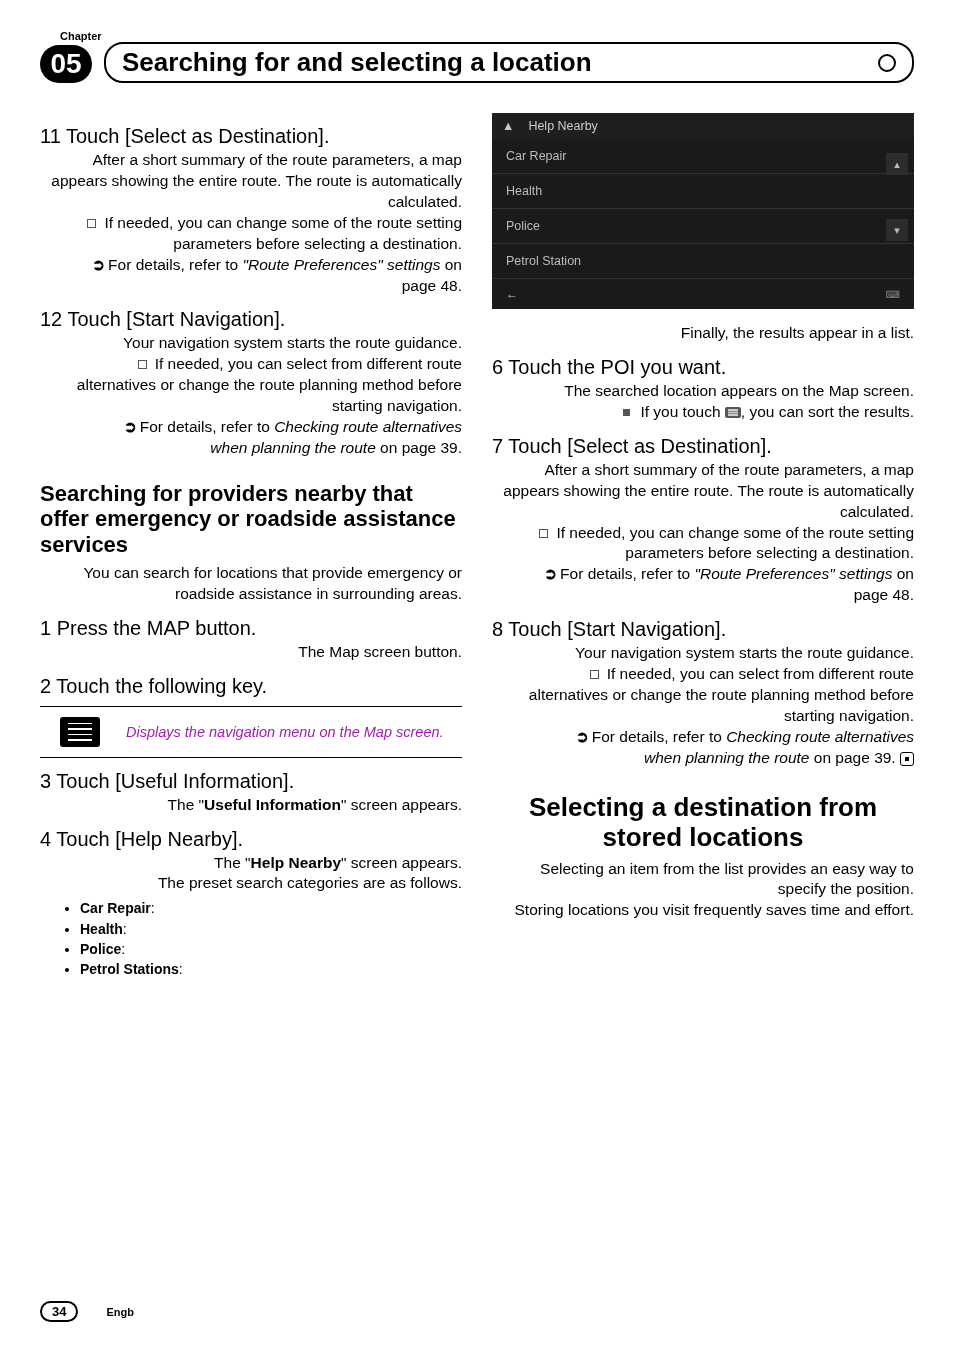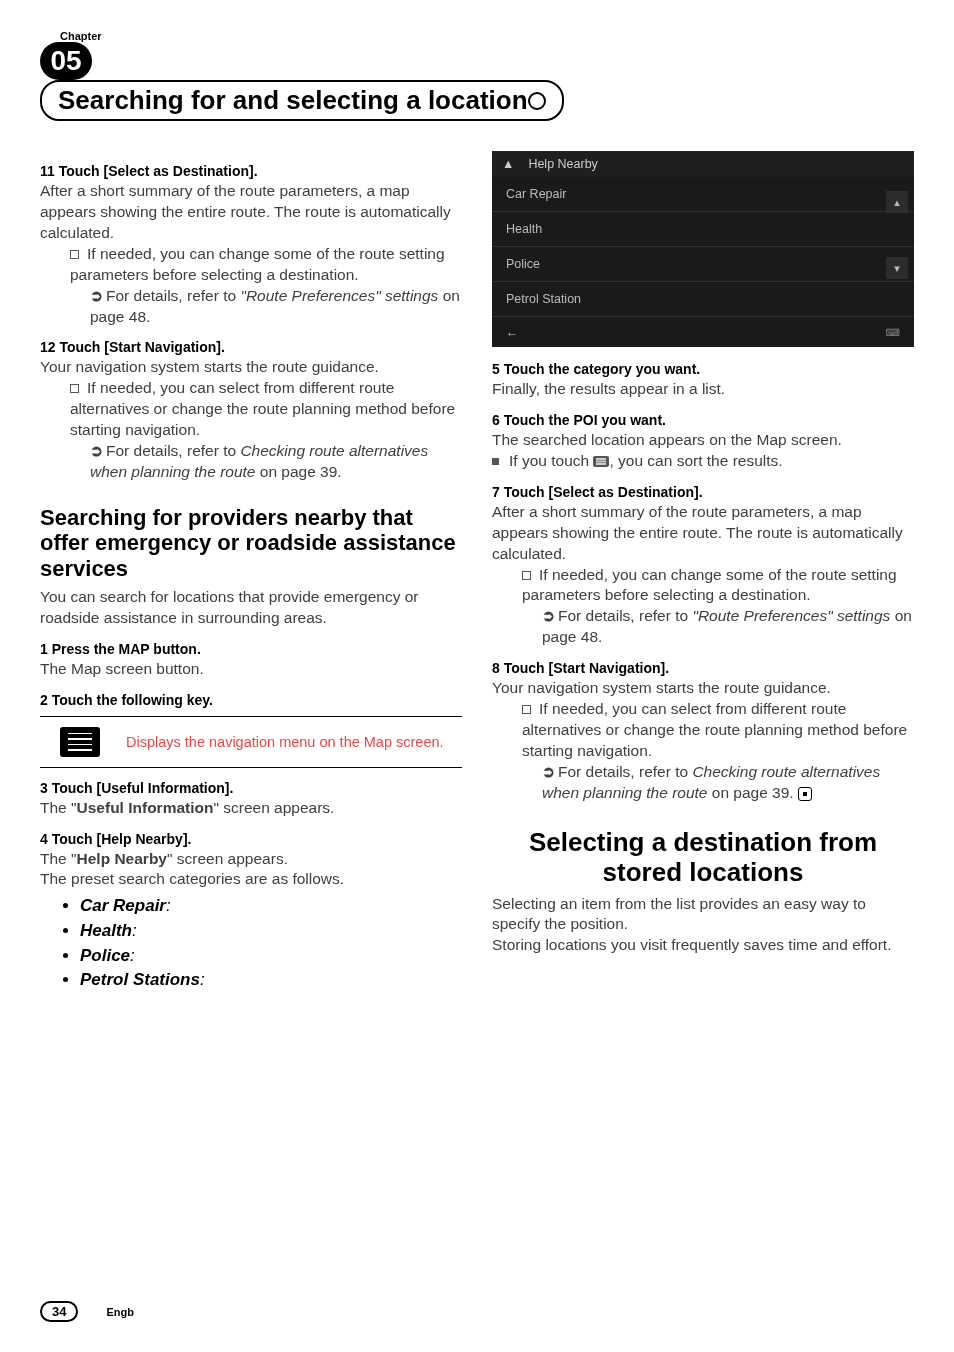--- a/index.html
+++ b/index.html
@@ -1,37 +1,37 @@
 <!DOCTYPE html>
 <html><head>
 <meta charset="utf-8">
 <style>
   * { margin: 0; padding: 0; box-sizing: border-box; }
   body { font-family: Arial, Helvetica, sans-serif; background: #fff; color: #000; width: 954px; height: 1352px; position: relative; }
   .page { padding: 30px 40px 20px 40px; }
   .chapter-label { font-size: 11px; font-weight: bold; margin-left: 20px; }
-  .header-row { display: flex; align-items: flex-start; margin-bottom: 30px; flex-direction: column; }
+  .header-row { display: flex; align-items: flex-end; margin-bottom: 30px; }
   .chapter-num { background: #000; color: #fff; font-size: 28px; font-weight: bold; width: 52px; height: 38px; border-radius: 19px; display: flex; align-items: center; justify-content: center; margin-right: 12px; }
   .header-title { font-size: 26px; font-weight: 900; flex: 1; }
   .header-outline { border: 2px solid #000; border-radius: 19px; padding: 3px 16px; display: flex; align-items: center; flex: 1; }
   .columns { display: flex; gap: 30px; margin-top: 10px; }
   .col { flex: 1; min-width: 0; }
-  .step-title { font-weight: bold; font-size: 14px; margin-top: 12px; margin-bottom: 2px; }
-  .body-text { font-size: 15.5px; line-height: 1.35; color: #404040; }
+  .step-title { font-weight: normal; font-size: 20px; margin-top: 12px; margin-bottom: 2px; }
+  .body-text { font-size: 15.5px; line-height: 1.35; color: #000000; text-align: right; }
   .indent1 { margin-left: 30px; }
   .indent2 { margin-left: 50px; }
   .section-h2 { font-size: 22px; font-weight: 900; margin-top: 22px; margin-bottom: 6px; line-height: 1.15; }
   .section-h1 { font-size: 26px; font-weight: 900; margin-top: 24px; margin-bottom: 6px; line-height: 1.15; text-align: center; }
   .bullet-list { margin-left: 40px; margin-top: 4px; }
-  .bullet-list li { font-size: 17px; line-height: 1.45; list-style: disc; font-style: italic; }
+  .bullet-list li { font-size: 14px; line-height: 1.45; list-style: disc; }
   .icon-table { display: flex; align-items: center; border-top: 1px solid #000; border-bottom: 1px solid #000; margin: 8px 0 12px 0; padding: 0; }
   .icon-cell { width: 80px; padding: 10px; display:flex;align-items:center;justify-content:center; }
   .icon-hamburger { width: 40px; height: 30px; background: #000; border-radius: 3px; position: relative; display: flex; flex-direction: column; justify-content: center; gap: 4px; padding: 6px 8px; }
   .icon-hamburger span { height: 3px; background: #fff; width: 100%; }
-  .icon-desc { font-size: 14.5px; color: #ef4444; padding: 8px 6px; }
+  .icon-desc { font-size: 14.5px; color: #a21caf; padding: 8px 6px; font-style: italic; }
   .screenshot { width: 100%; background: #1a1a1a; color: #ccc; font-size: 12px; margin-bottom: 14px; }
   .ss-header { display: flex; align-items: center; padding: 6px 10px; background: #1f1f1f; font-size: 12.5px; }
   .ss-header .tri { margin-right: 14px; }
   .ss-row { padding: 10px 14px; border-bottom: 1px solid #333; font-size: 12.5px; color: #bbb; position:relative; }
   .ss-side { position:absolute; right:6px; width:22px; height:22px; background:#2c2c2c; display:flex;align-items:center;justify-content:center; font-size:11px; }
   .ss-footer { display:flex; padding:8px 14px; justify-content:space-between; align-items:center; }
   .italic { font-style: italic; }
   .bold { font-weight: bold; }
   .page-num { position: absolute; bottom: 30px; left: 40px; display: flex; align-items: center; gap: 28px; font-size: 11px; }
   .page-num .num { border: 2px solid #000; border-radius: 12px; padding: 1px 10px; font-weight: bold; font-size: 13px; }
@@ -112,21 +112,20 @@
         <div class="ss-row"><span>Car Repair</span><div class="ss-side" style="top:14px;">▴</div></div>
         <div class="ss-row">Health</div>
         <div class="ss-row"><span>Police</span><div class="ss-side" style="top:10px;">▾</div></div>
         <div class="ss-row">Petrol Station</div>
         <div class="ss-footer">
             <span>←</span>
             <span style="font-size:10px;opacity:.6;">⌨</span>
           </div>
       </div>
 
-      <div class="step-title">5    Touch the category you want.</div>
       <div class="body-text">Finally, the results appear in a list.</div>
 
       <div class="step-title">6    Touch the POI you want.</div>
       <div class="body-text">The searched location appears on the Map screen.</div>
       <div class="body-text"><span class="bullet-sq"></span><span>If you touch </span><span class="list-icon"></span><span>, you can sort the results.</span></div>
 
       <div class="step-title">7    Touch [Select as Destination].</div>
       <div class="body-text">After a short summary of the route parameters, a map appears showing the entire route. The route is automatically calculated.</div>
       <div class="body-text indent1"><span class="sq"></span><span>If needed, you can change some of the route setting parameters before selecting a destination.</span></div>
       <div class="body-text indent2"><span class="arrow-ref">➲</span><span>For details, refer to </span><span class="italic">"Route Preferences" settings</span><span> on page 48.</span></div>

